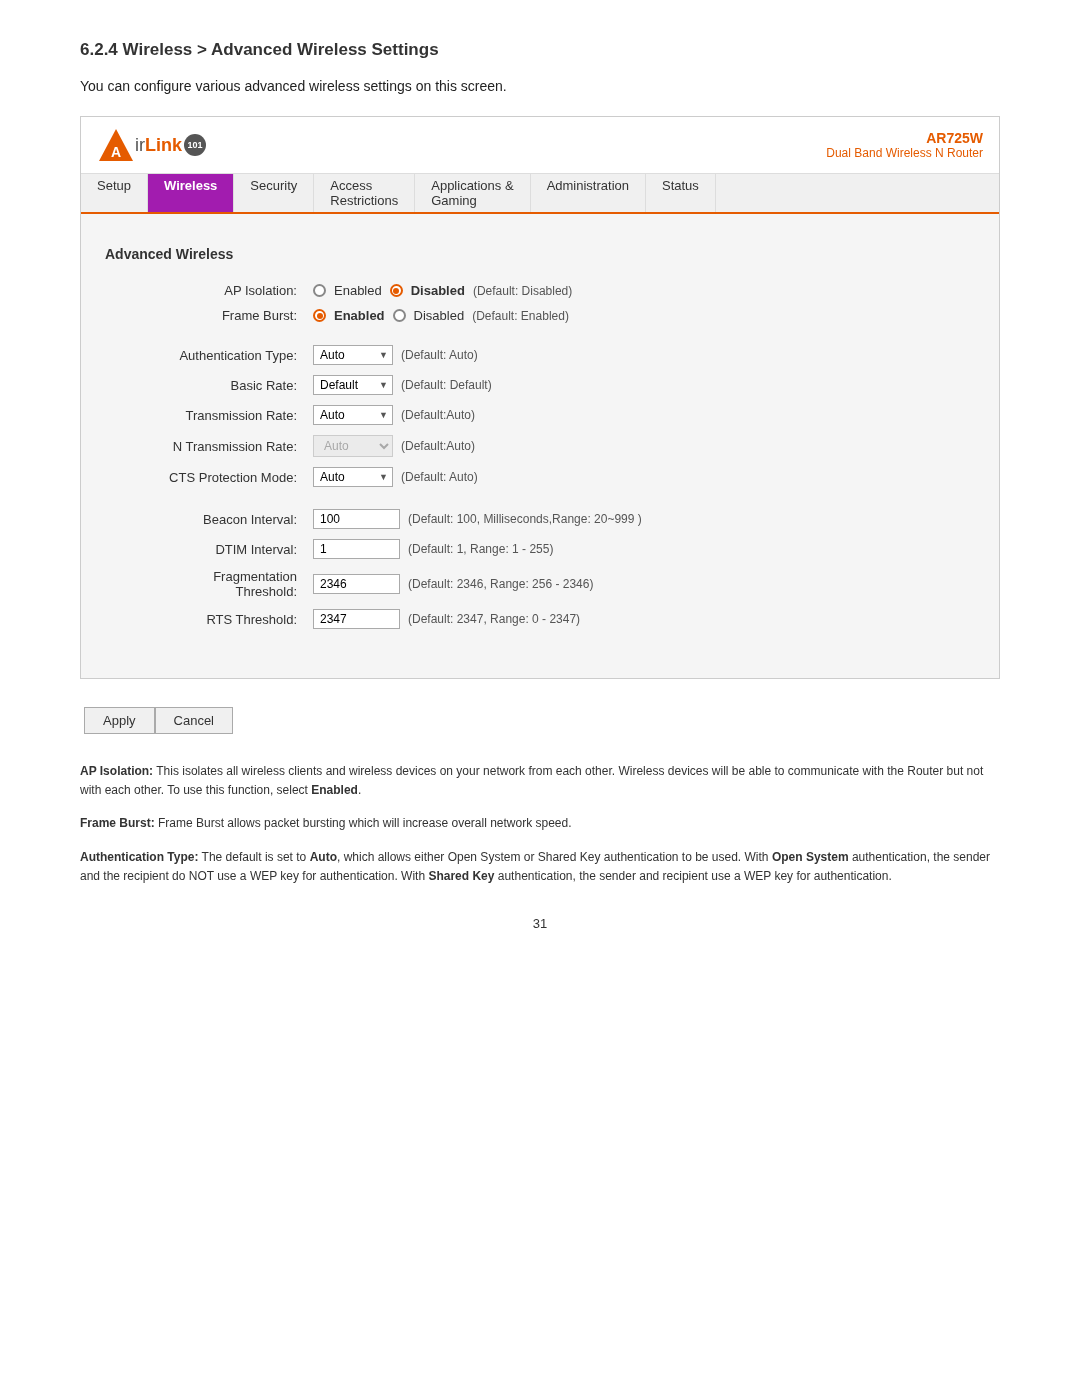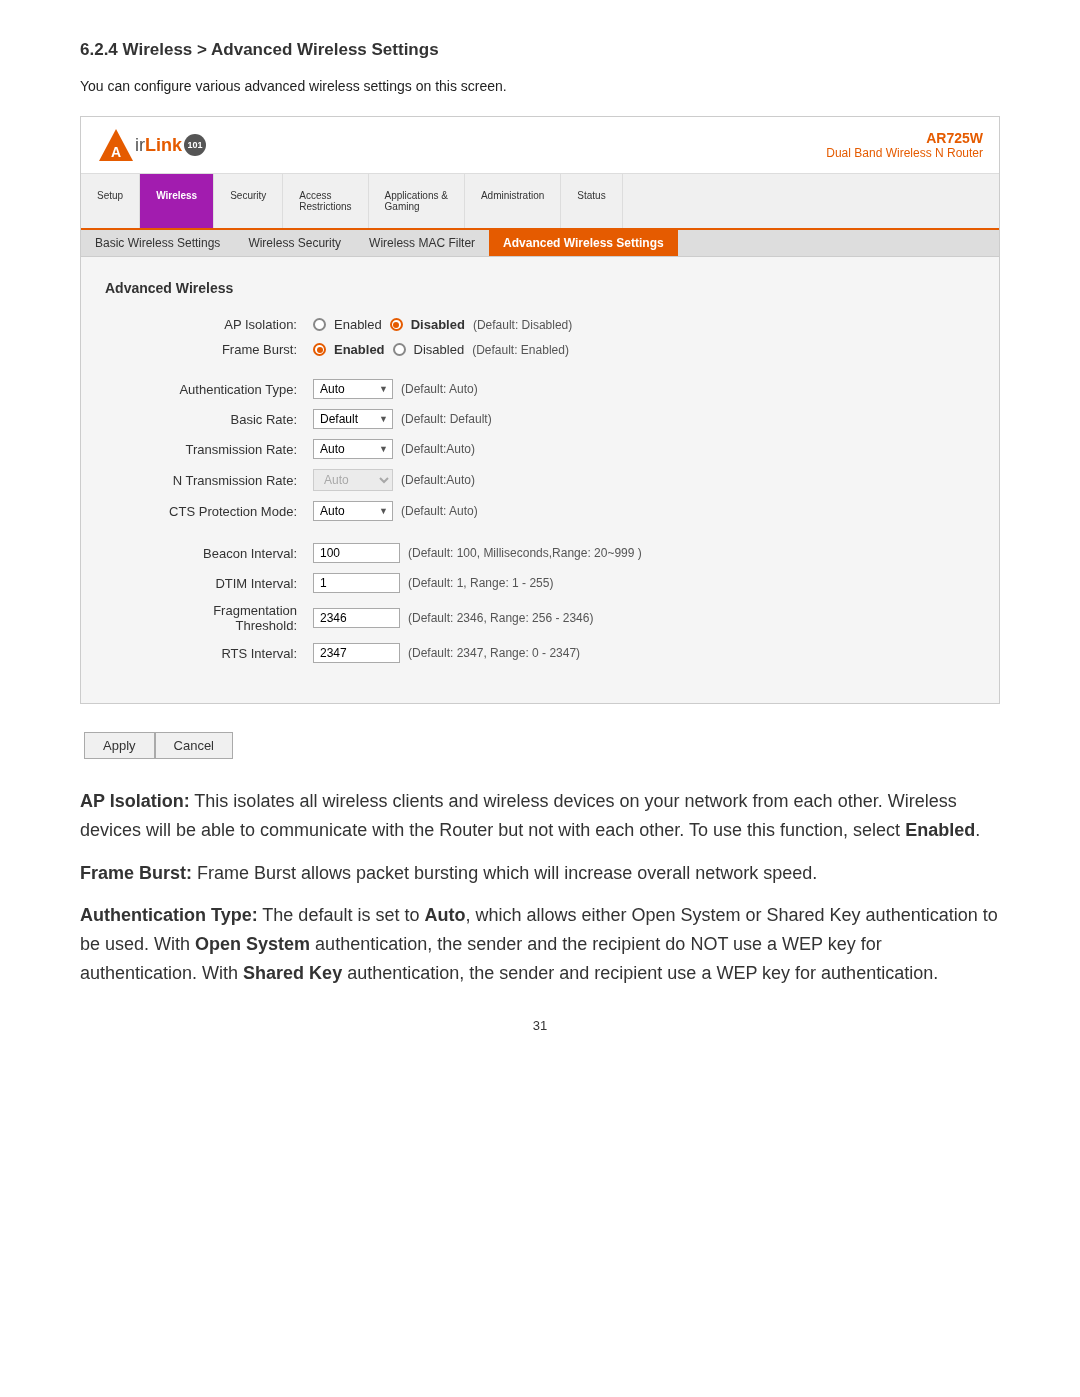--- a/index.html
+++ b/index.html
@@ -49,22 +49,22 @@
       color: #e55b00;
       font-size: 12px;
     }
     
     .nav-tabs {
       display: flex;
       background: #f0f0f0;
       border-bottom: 2px solid #e55b00;
     }
     .nav-tab {
-      padding: 16px 16px;
-      font-size: 10px;
+      padding: 4px 16px;
+      font-size: 13px;
       cursor: pointer;
       border-right: 1px solid #ddd;
       color: #333;
       background: #f0f0f0;
     }
     .nav-tab.active {
       background: #a21caf;
       color: #fff;
       font-weight: bold;
     }
@@ -81,21 +81,21 @@
       color: #333;
       background: #ddd;
     }
     .sub-tab.active {
       background: #e55b00;
       color: #fff;
       font-weight: bold;
     }
     
     .content-area {
-      padding: 23px 24px;
+      padding: 32px 24px;
       background: #f5f5f5;
     }
     .section-title {
       font-weight: bold;
       font-size: 14px;
       margin-bottom: 16px;
     }
     .settings-table {
       width: 100%;
       border-collapse: collapse;
@@ -184,21 +184,21 @@
       font-size: 13px;
       cursor: pointer;
       border: 1px solid #aaa;
       background: #f0f0f0;
       color: #333;
     }
     
     .desc-section {
       margin-bottom: 20px;
       line-height: 1.6;
-      font-size: 18px;
+      font-size: 12px;
     }
     .desc-section p {
       margin-bottom: 14px;
     }
     .page-number {
       text-align: center;
       font-size: 13px;
       margin-top: 30px;
       color: #333;
     }
@@ -264,26 +264,20 @@
   <div class="nav-tabs">
     <div class="nav-tab">Setup</div>
     <div class="nav-tab active">Wireless</div>
     <div class="nav-tab">Security</div>
     <div class="nav-tab" style="white-space:pre-line;">Access<br>Restrictions</div>
     <div class="nav-tab" style="white-space:pre-line;">Applications &amp;<br>Gaming</div>
     <div class="nav-tab">Administration</div>
     <div class="nav-tab">Status</div>
   </div>
 
-  <div class="sub-tabs">
-    <div class="sub-tab">Basic Wireless Settings</div>
-    <div class="sub-tab">Wireless Security</div>
-    <div class="sub-tab">Wireless MAC Filter</div>
-    <div class="sub-tab active">Advanced Wireless Settings</div>
-  </div>
 
   <div class="content-area">
     <div class="section-title">Advanced Wireless</div>
 
     <table class="settings-table">
 
       <tbody>
           <tr>
         <td class="label-col">AP Isolation:</td>
         <td>
@@ -408,21 +402,21 @@
         <td class="label-col" style="white-space:pre-line;">Fragmentation<br>Threshold:</td>
         <td>
           <div class="value-row">
             <input type="text" class="text-input" value="2346" style="">
             <span class="hint-text">(Default: 2346, Range: 256 - 2346)</span>
           </div>
         </td>
       </tr>
 
       <tr>
-        <td class="label-col">RTS Interval:</td>
+        <td class="label-col">RTS Threshold:</td>
         <td>
           <div class="value-row">
             <input type="text" class="text-input" value="2347" style="">
             <span class="hint-text">(Default: 2347, Range: 0 - 2347)</span>
           </div>
         </td>
       </tr>
       <tr class="spacer-row">
             <td colspan="2"></td>
           </tr>

